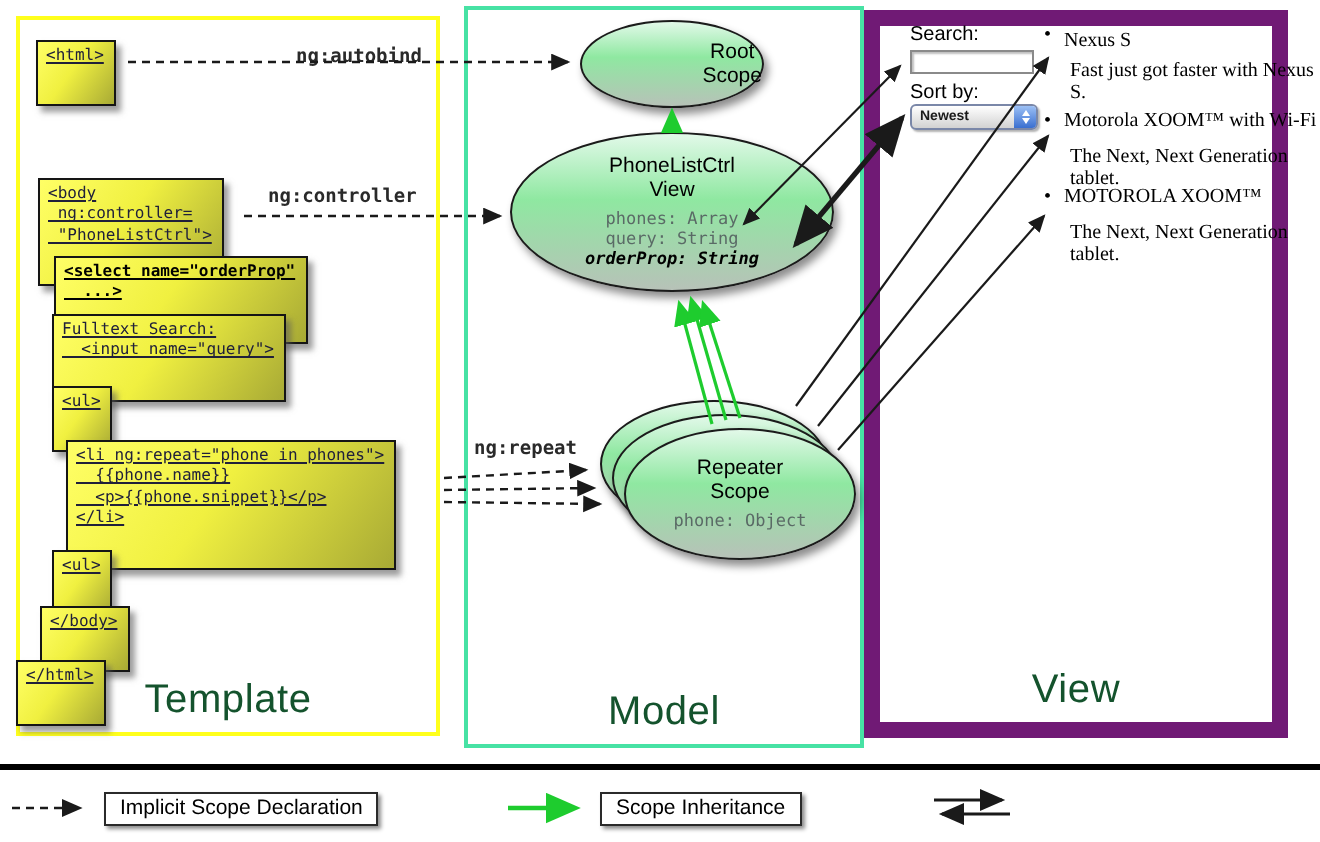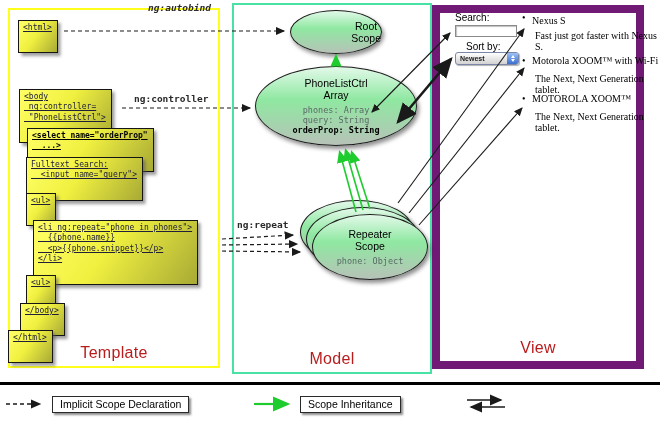--- a/index.html
+++ b/index.html
@@ -8,21 +8,21 @@
     position:relative; width:660px; height:421px; background:#fff;
     font-family:"Liberation Sans", sans-serif; overflow:hidden;
   }
   
   .col { position:absolute; background:#fff; }
   #col-template { left:8px;  top:8px;  width:212px; height:360px; border:2px solid #ffff1c; }
   #col-model    { left:232px; top:3px; width:200px; height:371px; border:2px solid #47e2a4; }
   #col-view     { left:432px; top:5px; width:212px; height:364px; border:8px solid #701a75; }
   .col-label {
     position:absolute; bottom:4px; width:100%; text-align:center;
-    font-size:16px; color:#b91c1c; letter-spacing:.3px;
+    font-size:20px; color:#14532d; letter-spacing:.3px;
   }
   
   .codebox {
     position:absolute;
     background:linear-gradient(125deg,#ffff66 0%,#f0f040 45%,#a8aa35 100%);
     border:1.5px solid #151515;
     box-shadow:2.5px 3px 3px rgba(90,90,90,.6);
     font-family:"DejaVu Sans Mono", monospace;
     font-size:8px; line-height:1.3; color:#20203a;
     padding:2px 5px 19px 4px; white-space:pre; z-index:3;text-decoration:underline;
@@ -34,21 +34,21 @@
     border:1.5px solid #1b1b1b;
     background:linear-gradient(to bottom,#e2f9e9 0%,#8fe8a1 42%,#b7c2b8 100%);
     box-shadow:2px 3px 4px rgba(0,0,0,.45);
     display:flex; flex-direction:column; align-items:center; justify-content:center;
     z-index:2; text-align:center;
   }
   .ellipse .etitle { font-size:10.5px; color:#000; white-space:pre-line; line-height:1.15; }
   .ellipse .eprops { font-family:"DejaVu Sans Mono", monospace; font-size:8.5px;
                      color:#5a6a66; white-space:pre-line; line-height:1.2; margin-top:4px; }
   .ellipse .eprop-bold { font-family:"DejaVu Sans Mono", monospace; font-size:8.5px;
-                     font-weight:bold; color:#000; line-height:1.2; }
+                     font-weight:bold; color:#000; line-height:1.2;font-style:italic; }
   
   .conn-label {
     position:absolute; font-family:"DejaVu Sans Mono", monospace;
     font-size:9.5px; font-weight:600; color:#2a2a2a; z-index:4;
   }
   
   .view-text  { position:absolute; font-family:Liberation Sans, sans-serif; font-size:10px; color:#000; z-index:3; }
   #search-input {
     position:absolute; left:455px; top:25px; width:62px; height:12px;
     border:1px solid #8a8a8a; background:#fff;
@@ -111,48 +111,48 @@
   &lt;input name="query"&gt;</div>
   <div class="codebox" style="left:26px; top:193px;">&lt;ul&gt;</div>
   <div class="codebox" style="left:33px; top:220px;">&lt;li ng:repeat="phone in phones"&gt;
   {{phone.name}}
   &lt;p&gt;{{phone.snippet}}&lt;/p&gt;
 &lt;/li&gt;</div>
   <div class="codebox" style="left:26px; top:275px;">&lt;ul&gt;</div>
   <div class="codebox" style="left:20px; top:303px;">&lt;/body&gt;</div>
   <div class="codebox" style="left:8px;  top:330px;">&lt;/html&gt;</div>
 
-  <div class="conn-label" style="left:148px; top:2px;font-style:italic;">ng:autobind</div>
+  <div class="conn-label" style="left:148px; top:23px;">ng:autobind</div>
   <div class="conn-label" style="left:134px; top:93px;">ng:controller</div>
   <div class="conn-label" style="left:237px; top:219px;">ng:repeat</div>
 
   <div class="ellipse" style="left:290px; top:10px; width:92px; height:44px;align-items:flex-end;">
     <div class="etitle">Root
 Scope</div>
   </div>
 
   <div class="ellipse" style="left:255px; top:66px; width:162px; height:80px;">
     <div class="etitle">PhoneListCtrl
-Array</div>
+View</div>
     <div class="eprops">phones: Array
 query: String</div>
     <div class="eprop-bold">orderProp: String</div>
   </div>
 
   <div class="ellipse" style="left:300px; top:200px; width:114px; height:64px;"></div>
   <div class="ellipse" style="left:306px; top:207px; width:114px; height:64px;"></div>
   <div class="ellipse" style="left:312px; top:214px; width:116px; height:66px;">
     <div class="etitle">Repeater
 Scope</div>
     <div class="eprops">phone: Object</div>
   </div>
 
   <div class="view-text" style="left:455px; top:12px;">Search:</div>
   <div id="search-input"></div>
-  <div class="view-text" style="left:466px; top:41px;text-align:center;">Sort by:</div>
+  <div class="view-text" style="left:455px; top:41px;text-align:center;">Sort by:</div>
   <div id="sort-select">
     <span class="sel-text">Newest</span>
     <span class="sel-stepper">
       <span class="tri-up"></span>
         <span class="tri-down"></span>
     </span>
   </div>
 
   <span class="bullet" style="left:522px; top:12px;">•</span>
   <div class="view-item-title" style="left:532px; top:15px;">Nexus S</div>

